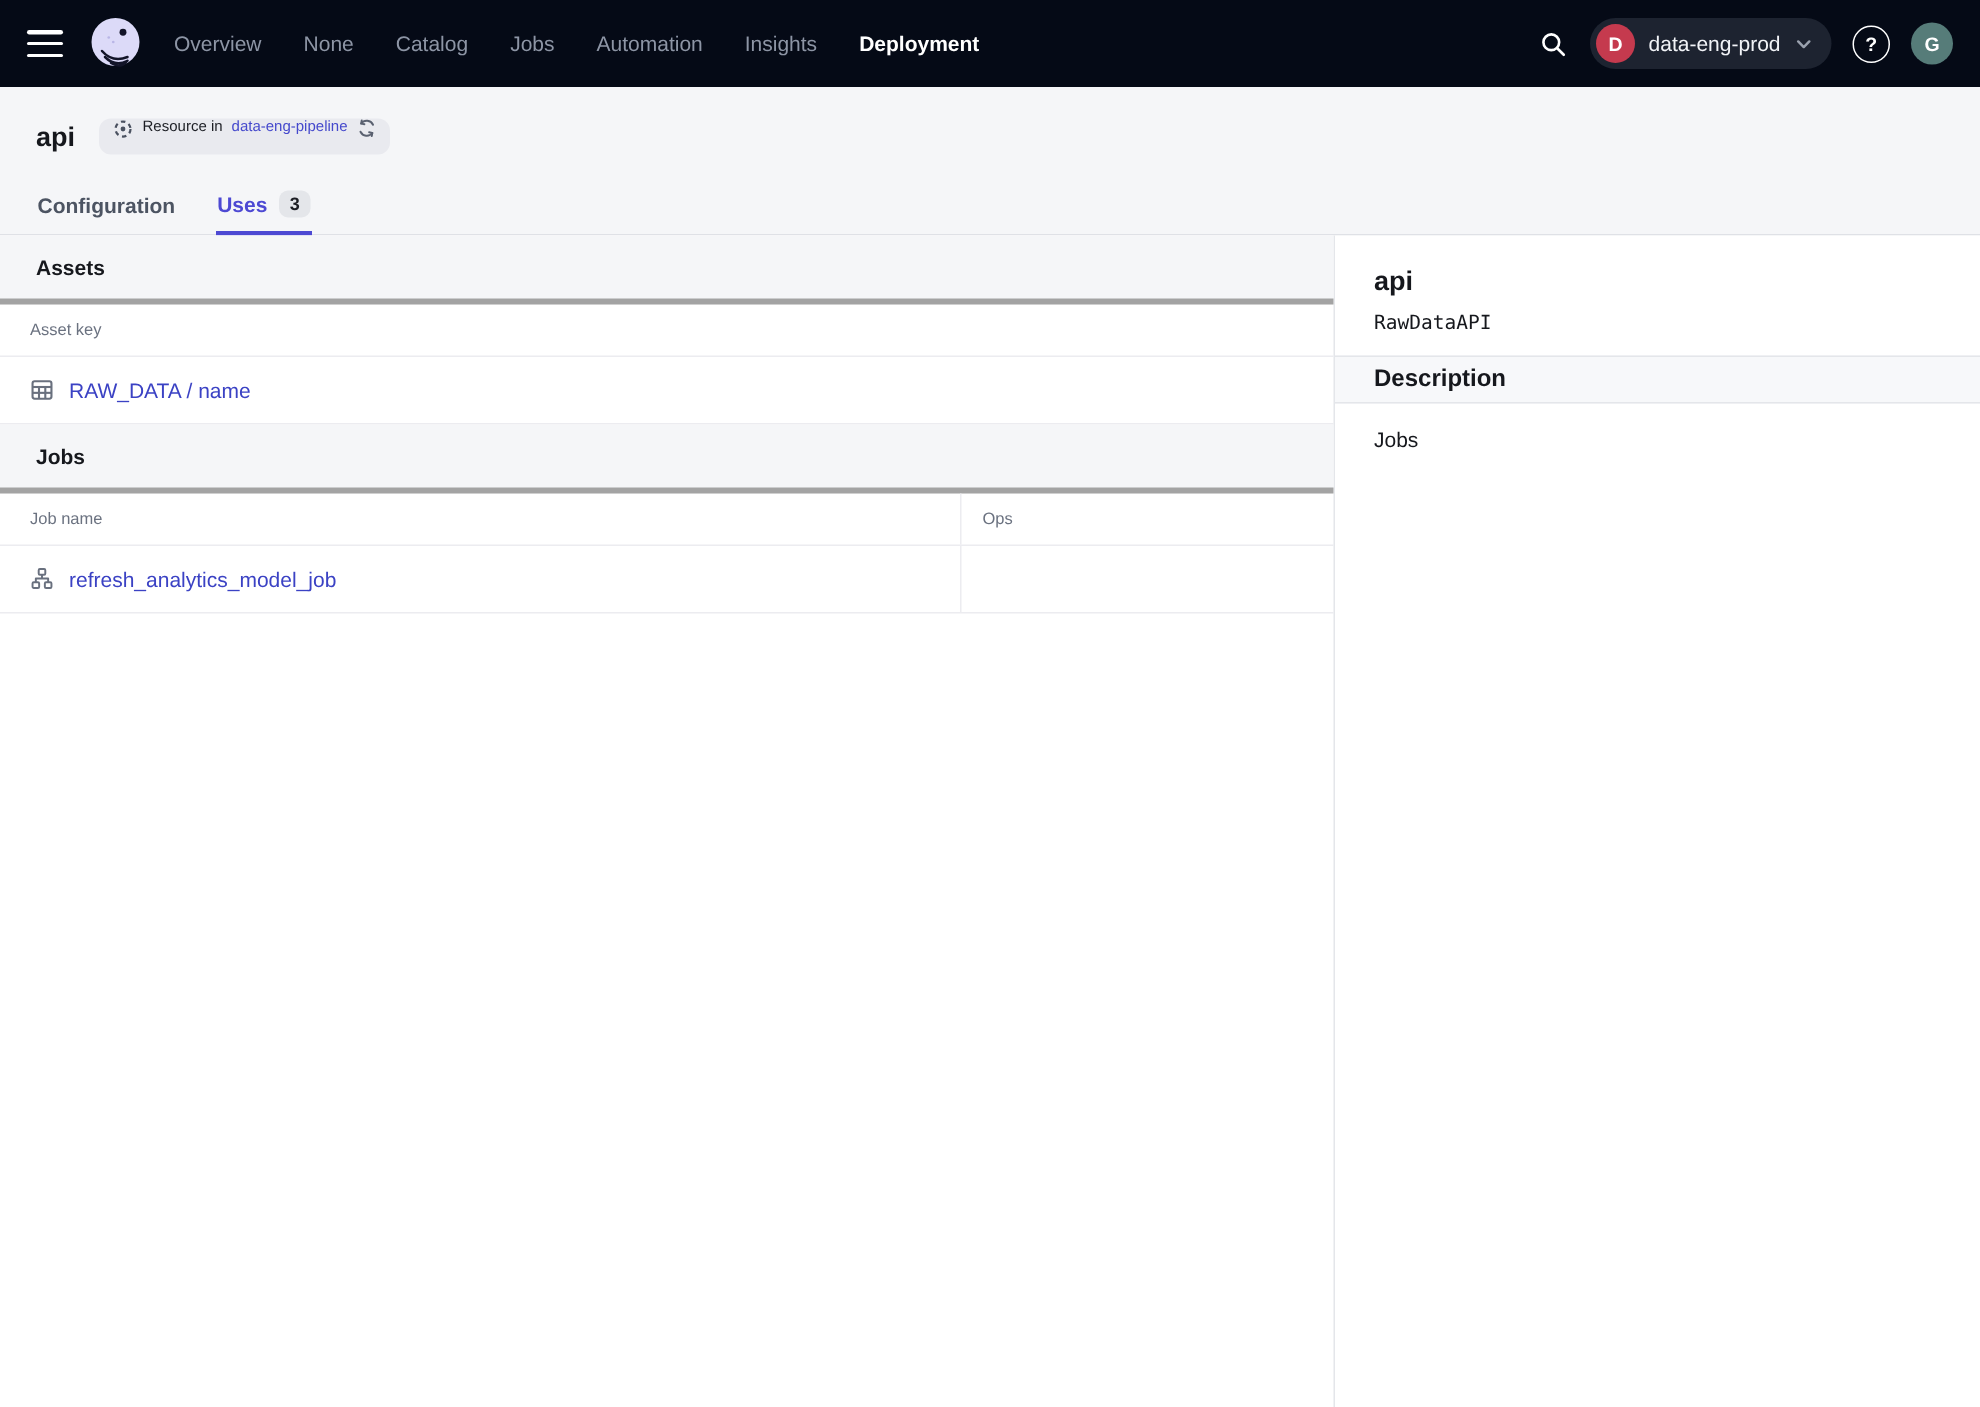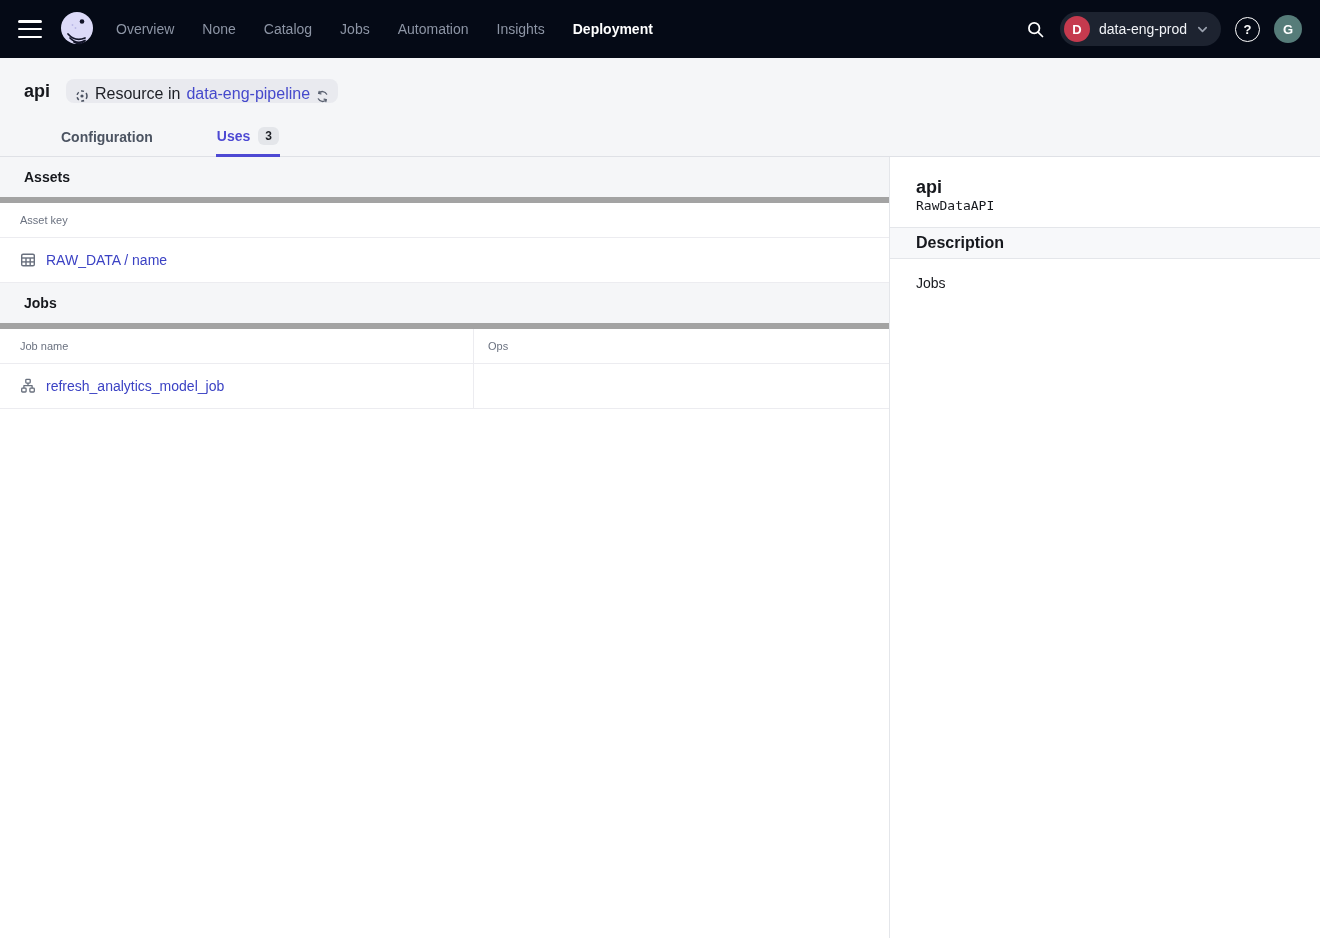--- a/index.html
+++ b/index.html
@@ -18,47 +18,47 @@
   .deploy-pill { display:flex; align-items:center; gap:9px; background:#1d2330; border:none; border-radius:18px; height:34px; padding:4px 12px 4px 4px; cursor:pointer; }
   .deploy-initial { width:26px; height:26px; border-radius:50%; background:#c53a4e; color:#fff; font-size:13px; font-weight:700; display:flex; align-items:center; justify-content:center; }
   .deploy-name { color:#f1f3f7; font-size:14px; }
   .help-circle { width:25px; height:25px; border:1.7px solid #fff; border-radius:50%; color:#fff; font-size:13px; font-weight:700; display:flex; align-items:center; justify-content:center; background:none; cursor:pointer; }
   .avatar { width:28px; height:28px; border-radius:50%; background:#567c79; color:#fff; font-size:13px; font-weight:600; display:flex; align-items:center; justify-content:center; border:none; cursor:pointer; }
 
   
   .page-header { background:#f5f6f8; border-bottom:1px solid #dfe1e6; padding:16px 24px 0 24px; }
   .title-row { display:flex; align-items:center; gap:16px; height:34px; }
   .page-title { font-size:18px; font-weight:700; color:#16181d; }
-  .resource-badge { display:flex; align-items:flex-end; gap:6px; background:#e9eaef; border-radius:8px; height:24px; padding:0 9px; font-size:16px; color:#1c1e24; }
+  .resource-badge { display:flex; align-items:flex-start; gap:6px; background:#e9eaef; border-radius:8px; height:24px; padding:0 9px; font-size:10px; color:#1c1e24; }
   .resource-badge a { color:#4549cc; text-decoration:none; cursor:pointer; }
   .tab-row { display:flex; align-items:flex-end; gap:26px; margin-top:13px; padding-left:0; }
-  .tab { display:flex; align-items:center; gap:8px; font-size:14px; font-weight:600; color:#4c5462; padding:6px 1px 9px 1px; border-bottom:3px solid transparent; margin-bottom:-1px; cursor:pointer;margin-left:36px; }
+  .tab { display:flex; align-items:center; gap:8px; font-size:14px; font-weight:600; color:#4c5462; padding:6px 1px 9px 1px; border-bottom:3px solid transparent; margin-bottom:-1px; cursor:pointer; }
   .tab.active { color:#4d49d3; border-bottom-color:#4d49d3; }
   .tab-count { background:#e4e6ea; color:#1c1e24; font-weight:600; font-size:12px; border-radius:6px; padding:2px 7px; }
 
   
   .content { display:flex; height:781px; }
   .main { width:890px; border-right:1px solid #e4e6ea; background:#fff; }
   .side-panel { flex:1; background:#fff; }
 
   
-  .section-band { height:46px; background:#f5f6f8; border-bottom:6px solid #a3a3a3; display:flex; align-items:center; padding:0 24px; }
+  .section-band { height:46px; background:#f5f6f8; border-bottom:4px solid #a3a3a3; display:flex; align-items:center; padding:0 24px; }
   .section-title { font-size:14px; font-weight:700; color:#16181d; }
   .col-header-row { height:35px; display:flex; align-items:center; border-bottom:1px solid #ececf0; font-size:11px; color:#6b7280; }
   .col-pad { padding:0 20px; }
   .data-row { height:45px; display:flex; align-items:center; border-bottom:1px solid #ececf0; }
   .cell-link { display:flex; align-items:center; gap:10px; padding:0 20px; font-size:14px; color:#3b42c4; text-decoration:none; cursor:pointer; }
-  .jobs-col-name { width:474px; border-right:1px solid #ececf0; height:100%; display:flex; align-items:center;text-align:center; }
+  .jobs-col-name { width:641px; border-right:1px solid #ececf0; height:100%; display:flex; align-items:center;text-align:center; }
   .jobs-col-ops { flex:1; height:100%; display:flex; align-items:center; padding-left:14px; gap:18px; }
   .op-chip { display:flex; align-items:center; gap:7px; font-size:14px; color:#3b42c4; text-decoration:none; cursor:pointer; }
 
   
   .panel-head { padding:20px 26px 14px 26px; }
   .panel-title { font-size:18px; font-weight:700; color:#16181d; }
-  .panel-class { font-family:"DejaVu Sans Mono","Liberation Mono",monospace; font-size:13px; color:#16181d; margin-top:0; }
+  .panel-class { font-family:"DejaVu Sans Mono","Liberation Mono",monospace; font-size:13px; color:#16181d; margin-top:10px; }
   .panel-section-band { background:#f7f8fa; border-top:1px solid #e4e6ea; border-bottom:1px solid #e4e6ea; padding:6px 26px; font-size:16px; font-weight:600; color:#16181d; }
   .panel-body { padding:16px 26px; font-size:14px; color:#16181d; }
 
   .gray-icon { color:#69707e; display:flex; }
 </style>
 </head>
 <body>
 
 <div class="navbar">
   <div class="hamburger">

